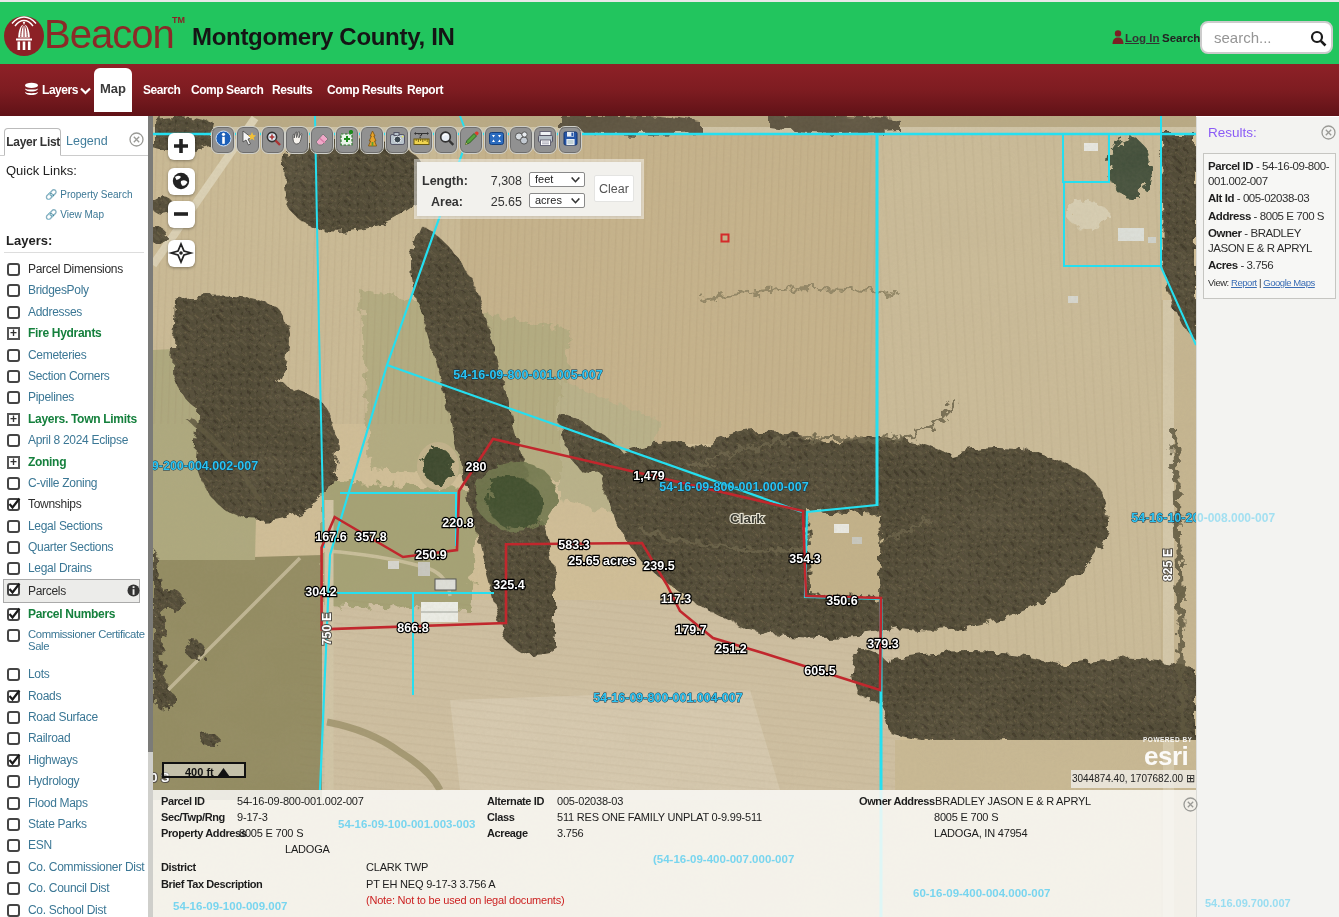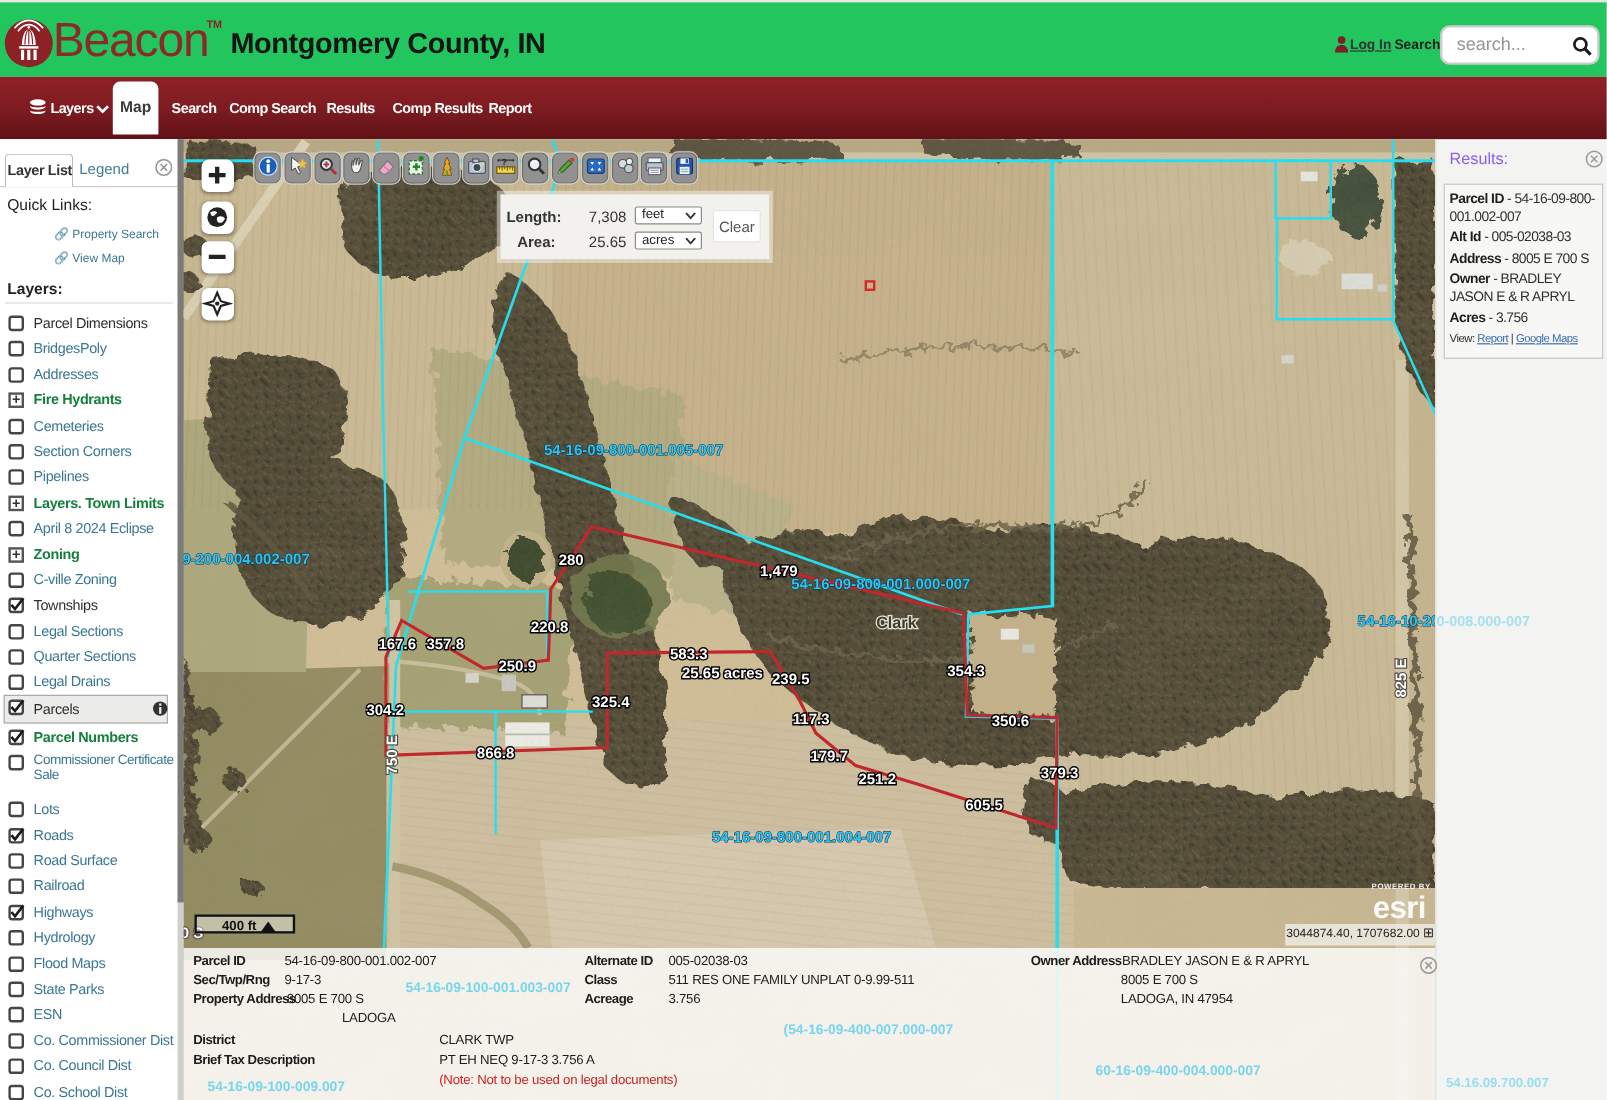--- a/index.html
+++ b/index.html
@@ -650,19 +650,19 @@
  <div class="bl" style="left:334px;top:5px">Alternate ID</div>
       <div class="bv" style="left:404px;top:5px">005-02038-03</div>
  <div class="bl" style="left:334px;top:21px">Class</div>
       <div class="bv" style="left:404px;top:21px">511 RES ONE FAMILY UNPLAT 0-9.99-511</div>
  <div class="bl" style="left:334px;top:37px">Acreage</div>
       <div class="bv" style="left:404px;top:37px">3.756</div>
  <div class="bl" style="left:706px;top:5px">Owner Address</div>
       <div class="bv" style="left:782px;top:5px">BRADLEY JASON E &amp; R APRYL</div>
  <div class="bv" style="left:781px;top:21px">8005 E 700 S</div>
  <div class="bv" style="left:781px;top:37px">LADOGA, IN 47954</div>
- <div class="cy" style="left:185px;top:28px">54-16-09-100-001.003-007</div>
+ <div class="cy" style="left:185px;top:28px">54-16-09-100-001.003-003</div>
  <div class="cy" style="left:500px;top:63px">(54-16-09-400-007.000-007</div>
  <div class="cy" style="left:760px;top:97px">60-16-09-400-004.000-007</div>
  <div class="cy" style="left:20px;top:110px">54-16-09-100-009.007</div>
 </div>
 
 </div>
 
 </body></html>

